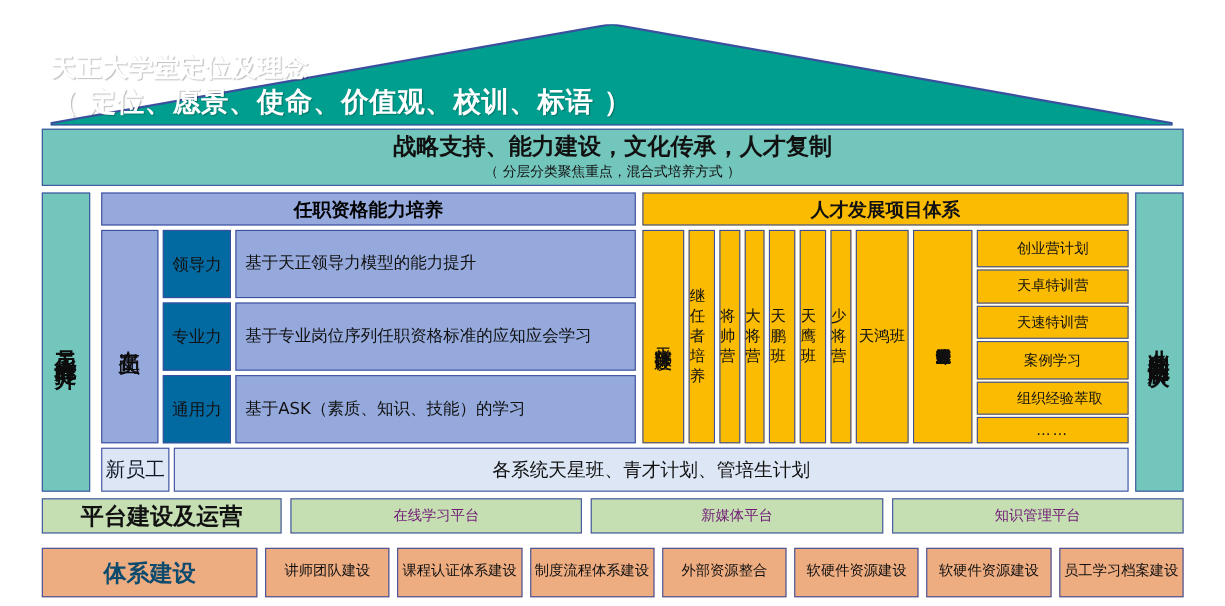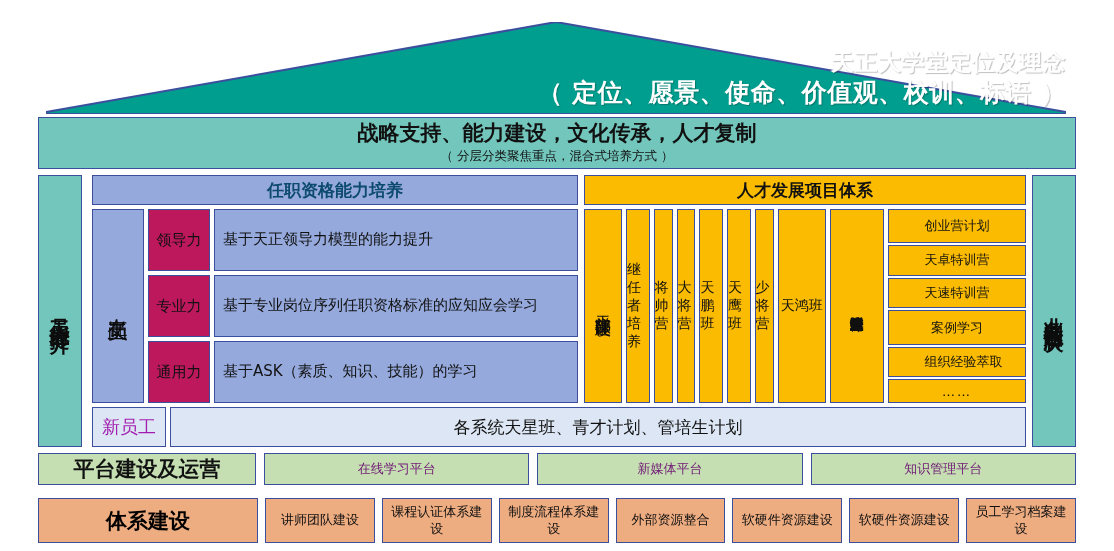--- a/index.html
+++ b/index.html
@@ -30,21 +30,21 @@
     position: absolute;
     inset: 0;
     width: 100%;
     height: 100%;
   }
   #roof-text {
     position: absolute;
     left: 0;
     top: 26px;
     width: 100%;
-    text-align: right;
+    text-align: left;
     color: #ffffff;
     font-weight: bold;
     line-height: 1.28;
     letter-spacing: 0.5px;
     text-shadow: 1px 1px 1px rgba(0,0,0,.25);
   }
   #roof-line1 { font-size: 23px; }
   #roof-line2 { font-size: 25px; }
 
   
@@ -116,21 +116,21 @@
     height: 228px;
   }
   #blue-header {
     position: absolute;
     left: 0; top: 0;
     width: 486px; height: 30px;
     background: #95a9dc;
     border: 1px solid #3c4f9e;
     box-sizing: border-box;
     display: flex; align-items: center; justify-content: center;
-    font-size: 17px; font-weight: bold; color: #0c4a6e;
+    font-size: 17px; font-weight: bold; color: #000000;
   }
   #blue-sidecol {
     position: absolute;
     left: 0; top: 34px;
     width: 52px; height: 194px;
     background: #95a9dc;
     border: 1px solid #3c4f9e;
     box-sizing: border-box;
     display: flex; align-items: center; justify-content: center;
   }
@@ -138,21 +138,21 @@
 
   #blue-rows {
     position: absolute;
     left: 56px; top: 34px;
     width: 430px; height: 194px;
     display: flex; flex-direction: column; gap: 4px;
   }
   .blue-row { display: flex; gap: 4px; flex: 1; }
   .blue-cat {
     width: 62px;
-    background: #be185d;
+    background: #0369a1;
     border: 1px solid #3c4f9e;
     box-sizing: border-box;
     display: flex; align-items: center; justify-content: center;
     font-size: 15px; color: #111;
   }
   .blue-desc {
     flex: 1;
     background: #95a9dc;
     border: 1px solid #3c4f9e;
     box-sizing: border-box;
@@ -238,26 +238,26 @@
   #newemp-row {
     position: absolute;
     left: 54px;
     top: 232px;
     width: 934px;
     height: 40px;
     display: flex;
     gap: 4px;
   }
   #newemp-label {
-    width: 74px;
+    width: 62px;
     background: #dce6f4;
     border: 1px solid #3c4f9e;
     box-sizing: border-box;
     display: flex; align-items: center; justify-content: center;
-    font-size: 18px; color: #a21caf;
+    font-size: 18px; color: #0f172a;
   }
   #newemp-content {
     flex: 1;
     background: #dce6f4;
     border: 1px solid #3c4f9e;
     box-sizing: border-box;
     display: flex; align-items: center; justify-content: center;
     font-size: 17px; color: #111;
   }
 
@@ -292,26 +292,26 @@
   #system-row {
     position: absolute;
     left: 38px;
     top: 498px;
     width: 1038px;
     height: 45px;
     display: flex;
     gap: 7px;
   }
   #system-title {
-    width: 220px;
+    width: 196px;
     background: #eeac81;
     border: 1px solid #3c4f9e;
     box-sizing: border-box;
     display: flex; align-items: center; justify-content: center;
-    font-size: 21px; font-weight: bold; color: #000000;
+    font-size: 21px; font-weight: bold; color: #0c4a6e;
   }
   .system-item {
     flex: 1;
     background: #eeac81;
     border: 1px solid #3c4f9e;
     box-sizing: border-box;
     display: flex; align-items: center; justify-content: center;
     text-align: center;
     font-size: 13px; color: #111;
     line-height: 1.25;

